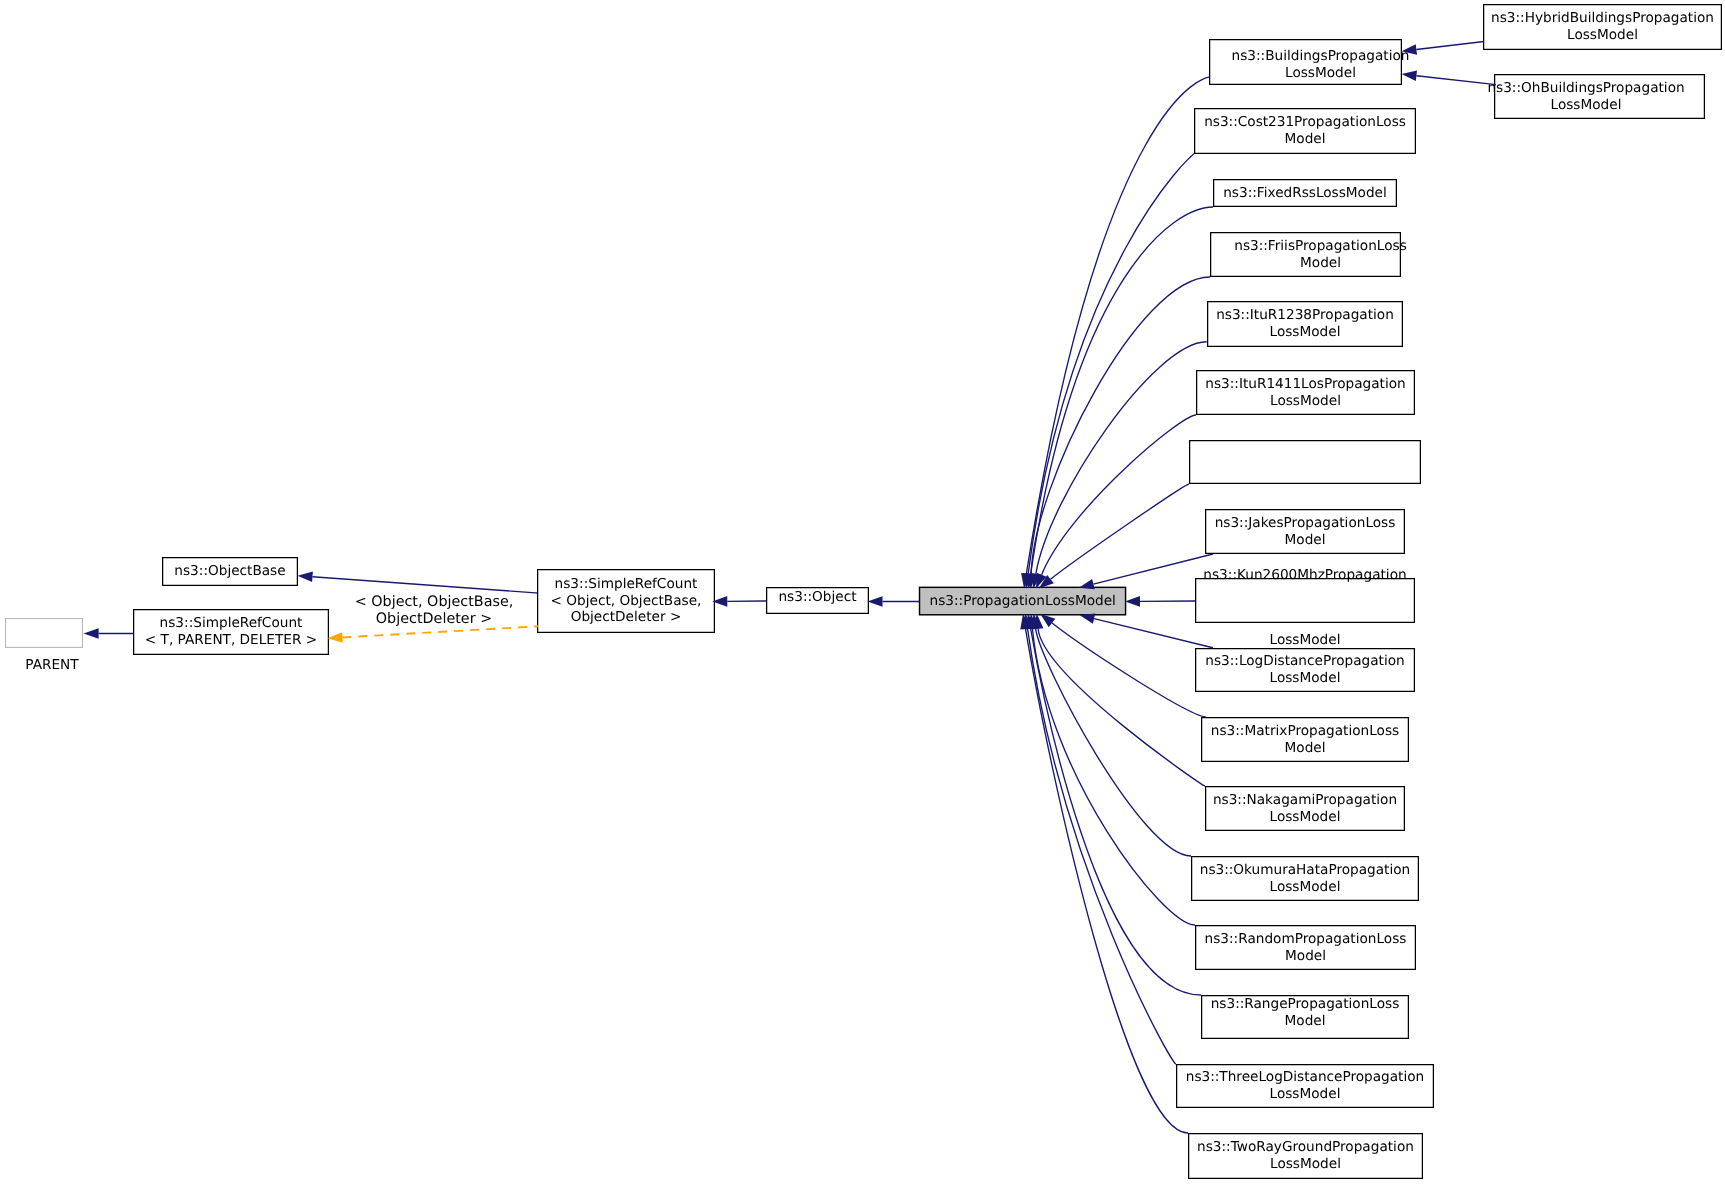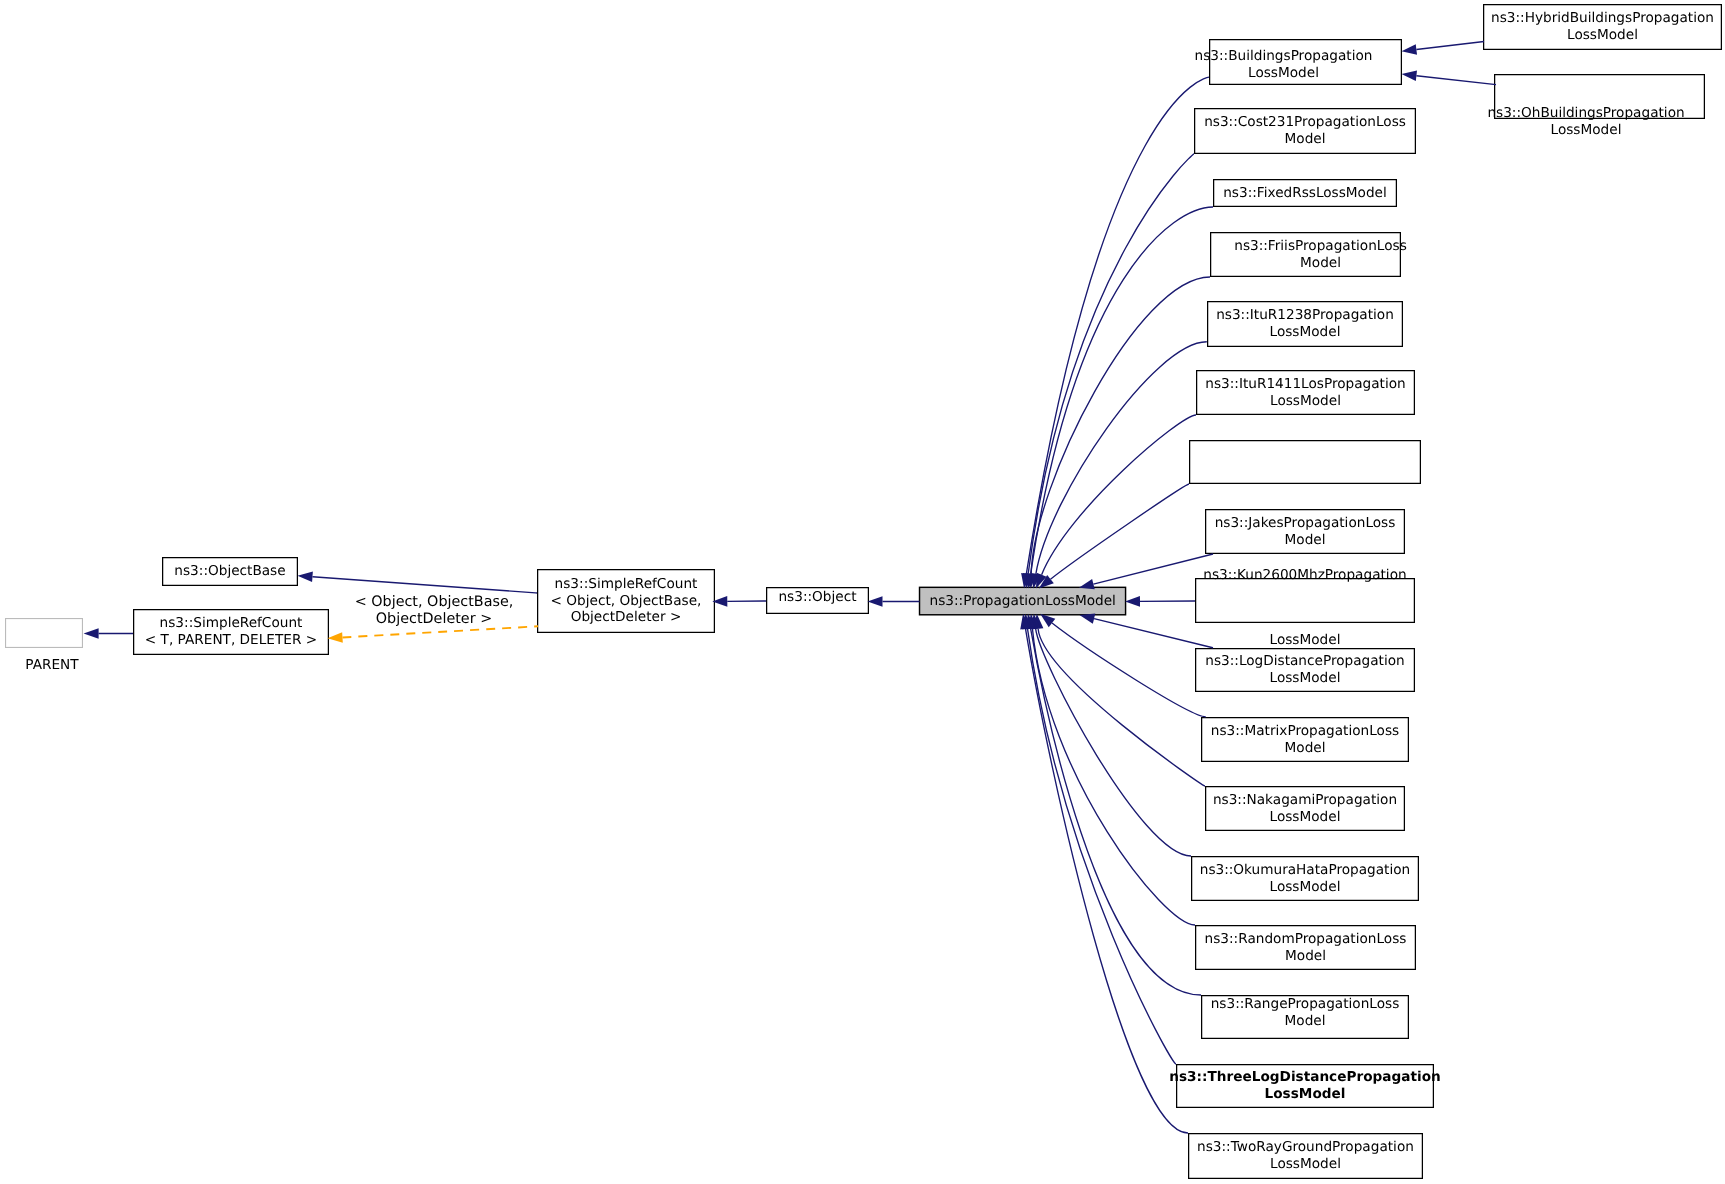--- a/index.html
+++ b/index.html
@@ -161,29 +161,29 @@
       <span class="ln">ns3::SimpleRefCount</span>
       <span class="ln">&lt; Object, ObjectBase,</span>
       <span class="ln">ObjectDeleter &gt;</span>
     </div>
     <div class="node" title="ns3::Object" style="left: 766px; top: 587px; width: 103px; height: 20px;">
       <span class="ln">ns3::Object</span>
     </div>
     <div class="node highlight" title="ns3::PropagationLossModel" style="left: 918.8px; top: 586.6px; width: 207.5px; height: 28.9px;">
       <span class="ln">ns3::PropagationLossModel</span>
     </div>
-    <div class="node" title="ns3::BuildingsPropagationLossModel" style="left: 1187px; top: 39px; width: 193px; height: 52px;">
+    <div class="node" title="ns3::BuildingsPropagationLossModel" style="left: 1224px; top: 39px; width: 193px; height: 52px;">
       <span class="ln">ns3::BuildingsPropagation</span>
       <span class="ln">LossModel</span>
     </div>
     <div class="node" title="ns3::HybridBuildingsPropagationLossModel" style="left: 1483px; top: 4px; width: 239px; height: 46px;">
       <span class="ln">ns3::HybridBuildingsPropagation</span>
       <span class="ln">LossModel</span>
     </div>
-    <div class="node" title="ns3::OhBuildingsPropagationLossModel" style="left: 1494px; top: 74px; width: 184px; height: 45px; margin-top: 25px;">
+    <div class="node" title="ns3::OhBuildingsPropagationLossModel" style="left: 1494px; top: 74px; width: 184px; height: 45px;">
       <span class="ln">ns3::OhBuildingsPropagation</span>
       <span class="ln">LossModel</span>
     </div>
     <div class="node" title="ns3::Cost231PropagationLossModel" style="left: 1194px; top: 108px; width: 222px; height: 46px; border-radius: 18px;">
       <span class="ln">ns3::Cost231PropagationLoss</span>
       <span class="ln">Model</span>
     </div>
     <div class="node" title="ns3::FixedRssLossModel" style="left: 1213px; top: 179px; width: 184px; height: 28px;">
       <span class="ln">ns3::FixedRssLossModel</span>
     </div>
@@ -224,21 +224,21 @@
       <span class="ln">LossModel</span>
     </div>
     <div class="node" title="ns3::RandomPropagationLossModel" style="left: 1195px; top: 925px; width: 221px; height: 45px;">
       <span class="ln">ns3::RandomPropagationLoss</span>
       <span class="ln">Model</span>
     </div>
     <div class="node" title="ns3::RangePropagationLossModel" style="left: 1201px; top: 995px; width: 208px; height: 35px;">
       <span class="ln">ns3::RangePropagationLoss</span>
       <span class="ln">Model</span>
     </div>
-    <div class="node" title="ns3::ThreeLogDistancePropagationLossModel" style="left: 1176px; top: 1064px; width: 258px; height: 44px; font-weight: bold;">
+    <div class="node" title="ns3::ThreeLogDistancePropagationLossModel" style="left: 1176px; top: 1064px; width: 258px; height: 44px;">
       <span class="ln">ns3::ThreeLogDistancePropagation</span>
       <span class="ln">LossModel</span>
     </div>
     <div class="node" title="ns3::TwoRayGroundPropagationLossModel" style="left: 1188px; top: 1133px; width: 235px; height: 46px;">
       <span class="ln">ns3::TwoRayGroundPropagation</span>
       <span class="ln">LossModel</span>
     </div>
     <div class="edge-label" style="left: 349px; top: 594px; width: 170px;">
       <span class="ln">&lt; Object, ObjectBase,</span>
       <span class="ln">ObjectDeleter &gt;</span>

